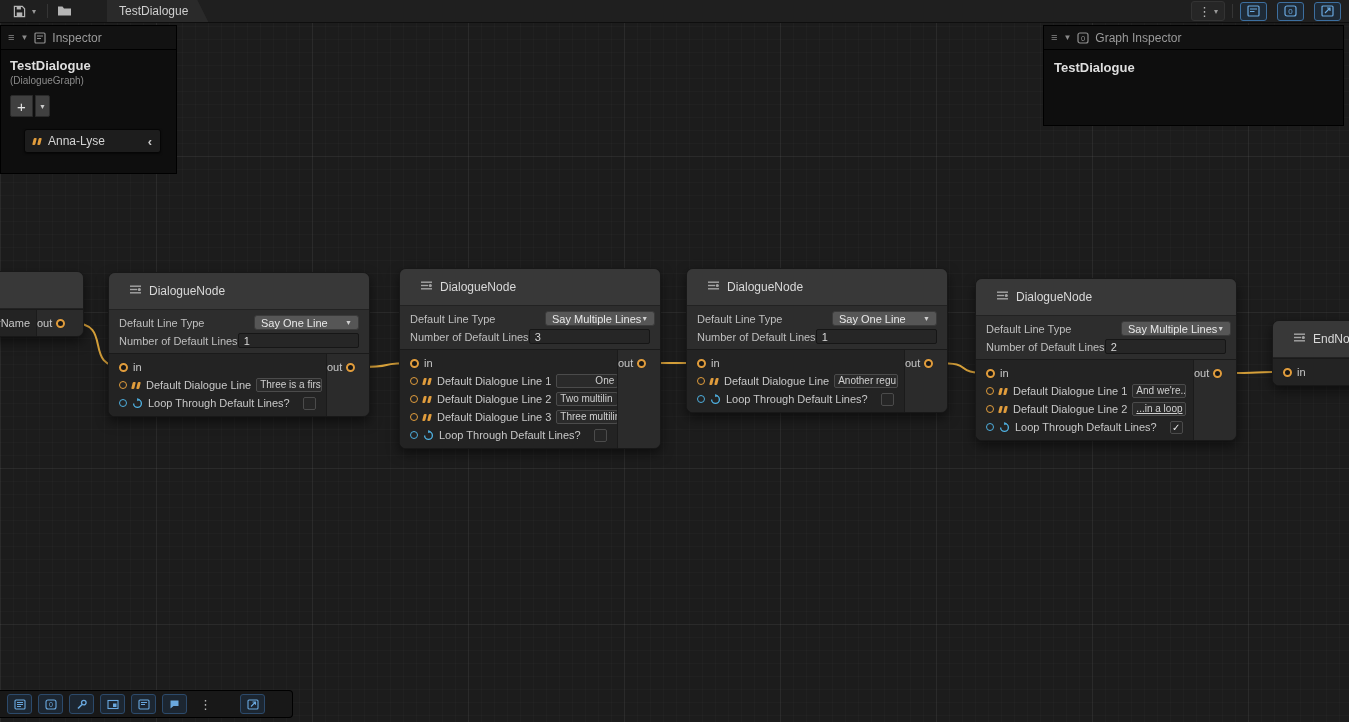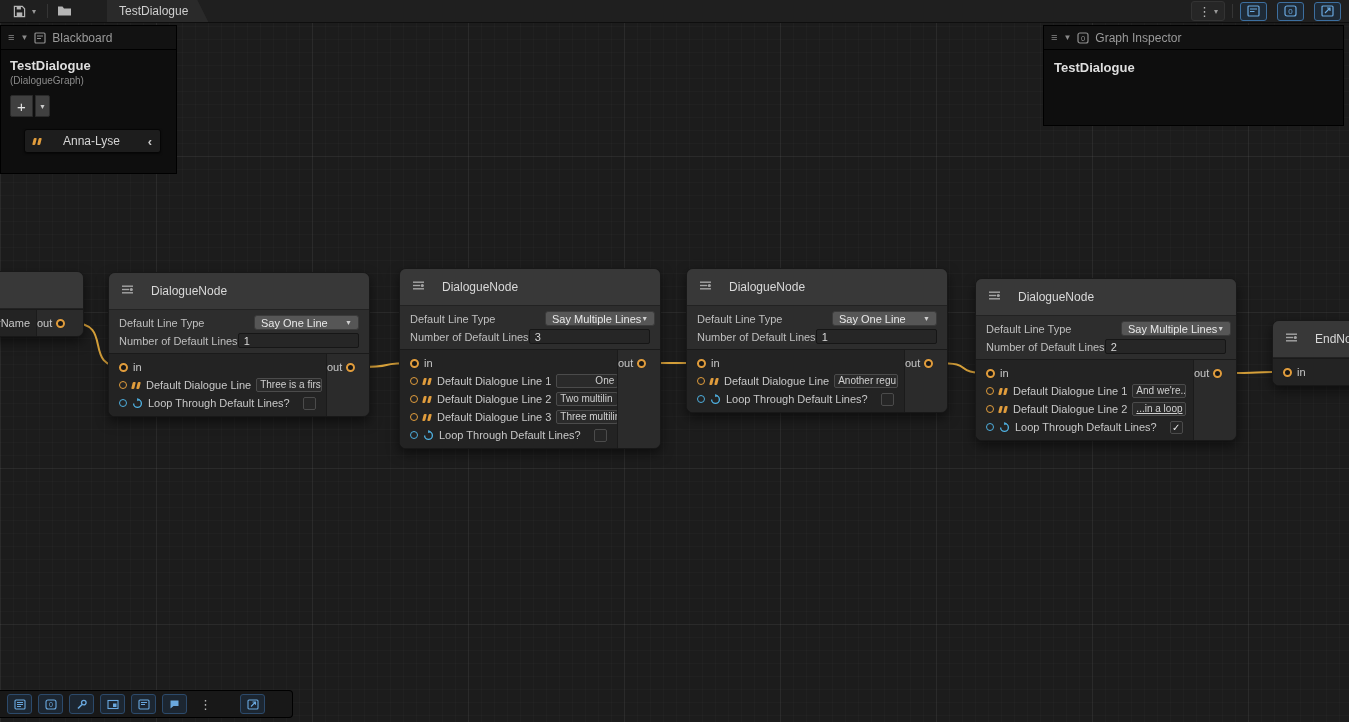--- a/index.html
+++ b/index.html
@@ -54,31 +54,31 @@
   .panel-title{font-size:12px;color:#9a9a9a;}
   #blackboard{left:0;top:25px;width:175px;height:147px;}
   .bb-body{padding:8px 0 0 9px;}
   .bb-name{font-size:13px;font-weight:bold;color:#dedede;}
   .bb-type{font-size:10px;color:#8b8b8b;margin-top:2px;}
   .bb-addrow{display:flex;gap:2px;margin-top:9px;}
   .bb-add{width:21px;height:20px;background:#404040;border:1px solid #2a2a2a;border-radius:2px 0 0 2px;color:#e6e6e6;font-size:15px;display:flex;align-items:center;justify-content:center;line-height:1;}
   .bb-add-caret{width:13px;height:20px;background:#404040;border:1px solid #2a2a2a;border-radius:0 2px 2px 0;color:#ccc;font-size:7px;display:flex;align-items:center;justify-content:center;}
   .bb-prop{
     margin:12px 15px 0 14px;height:22px;background:#1d1d1d;border:1px solid #060606;border-radius:3px;
-    display:flex;align-items:center;padding:0 8px;gap:21px;box-shadow:0 1px 2px rgba(0,0,0,.5);
+    display:flex;align-items:center;padding:0 8px;gap:6px;box-shadow:0 1px 2px rgba(0,0,0,.5);
   }
   .bb-prop-name{font-size:12px;color:#d4d4d4;}
   .bb-chevron{margin-left:auto;color:#c8c8c8;font-size:13px;font-weight:bold;}
   #graph-inspector{left:1043px;top:25px;width:299px;height:99px;}
   .gi-body{padding:10px 10px;}
   .gi-selection{font-size:13px;font-weight:bold;color:#dedede;}
 
   
   .node{position:absolute;background:#2d2d2d;border:1px solid #181818;border-radius:7px;box-shadow:0 5px 12px rgba(0,0,0,.5);z-index:2;}
-  .node-header{height:36px;display:flex;align-items:center;gap:17px;padding:0 12px;background:#383838;border-radius:6px 6px 0 0;border-bottom:1px solid #222;}
+  .node-header{height:36px;display:flex;align-items:center;gap:7px;padding:0 20px;background:#383838;border-radius:6px 6px 0 0;border-bottom:1px solid #222;}
   .node-title{font-size:12px;color:#d9d9d9;white-space:nowrap;}
   .node-props{padding:5px 10px;display:flex;flex-direction:column;gap:3px;background:#2d2d2d;}
   .prop-row{display:flex;align-items:center;height:15px;}
   .prop-label{flex:0 0 115px;font-size:11px;color:#bfbfbf;white-space:nowrap;}
   .dropdown{flex:1;height:15px;background:#565656;border:1px solid #3a3a3a;border-radius:3px;display:flex;align-items:center;padding:0 6px;box-sizing:border-box;margin-left:20px;}
   .dd-val{font-size:11px;color:#e8e8e8;white-space:nowrap;overflow:hidden;}
   .dd-caret{margin-left:auto;font-size:7px;color:#d0d0d0;}
   .prop-field{flex:1;height:15px;background:#262626;border:1px solid #161616;border-radius:2px;font-size:11px;color:#d8d8d8;padding:0 5px;line-height:14px;box-sizing:border-box;}
   .node-ports{display:flex;align-items:stretch;border-top:1px solid #1a1a1a;background:#232323;border-radius:0 0 6px 6px;overflow:hidden;}
   .ports-in{flex:1;padding:4px 0;display:flex;flex-direction:column;min-width:0;}
@@ -460,21 +460,21 @@
 </div>
 
 <div class="panel" id="blackboard">
   <div class="panel-header">
     <span class="ph-glyph">≡</span>
     <span class="ph-caret">▼</span>
     <svg width="12" height="12" viewBox="0 0 12 12">
         <rect x="1" y="1" width="10" height="10" rx="1" fill="none" stroke="#8f8f8f" stroke-width="1.2"></rect>
         <path d="M3 4 h6 M3 6.5 h4" stroke="#8f8f8f" stroke-width="1.2"></path>
       </svg>
-    <span class="panel-title">Blackboard</span>
+    <span class="panel-title">Inspector</span>
   </div>
   <div class="bb-body">
     <div class="bb-name">TestDialogue</div>
     <div class="bb-type">(DialogueGraph)</div>
     <div class="bb-addrow">
       <div class="bb-add">+</div>
       <div class="bb-add-caret">▼</div>
     </div>
     <div class="bb-prop">
       <span class="q-icon">

